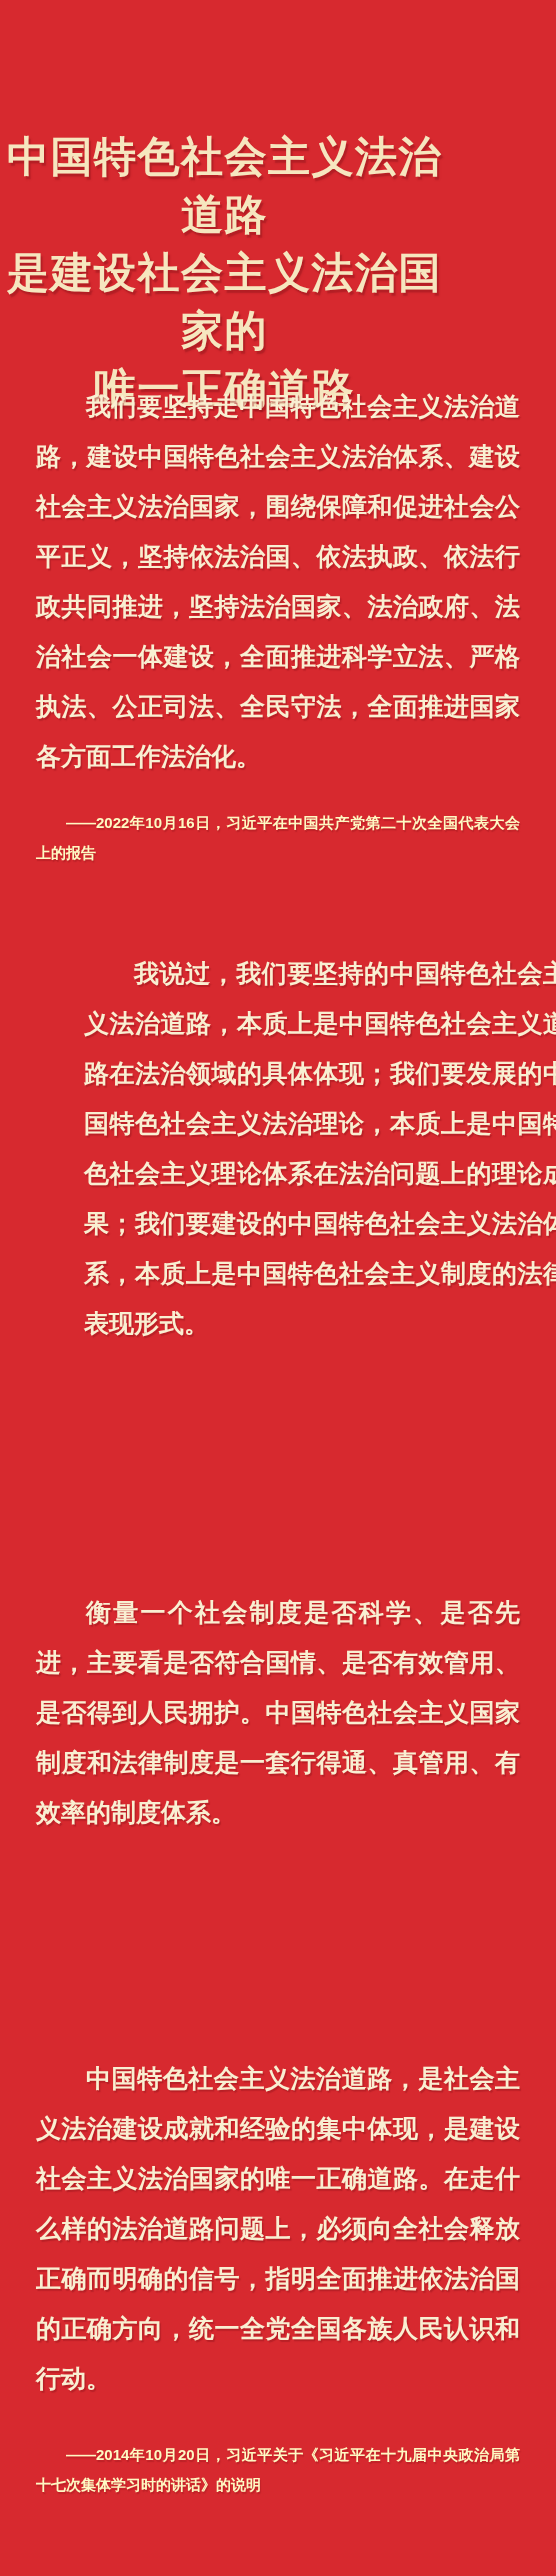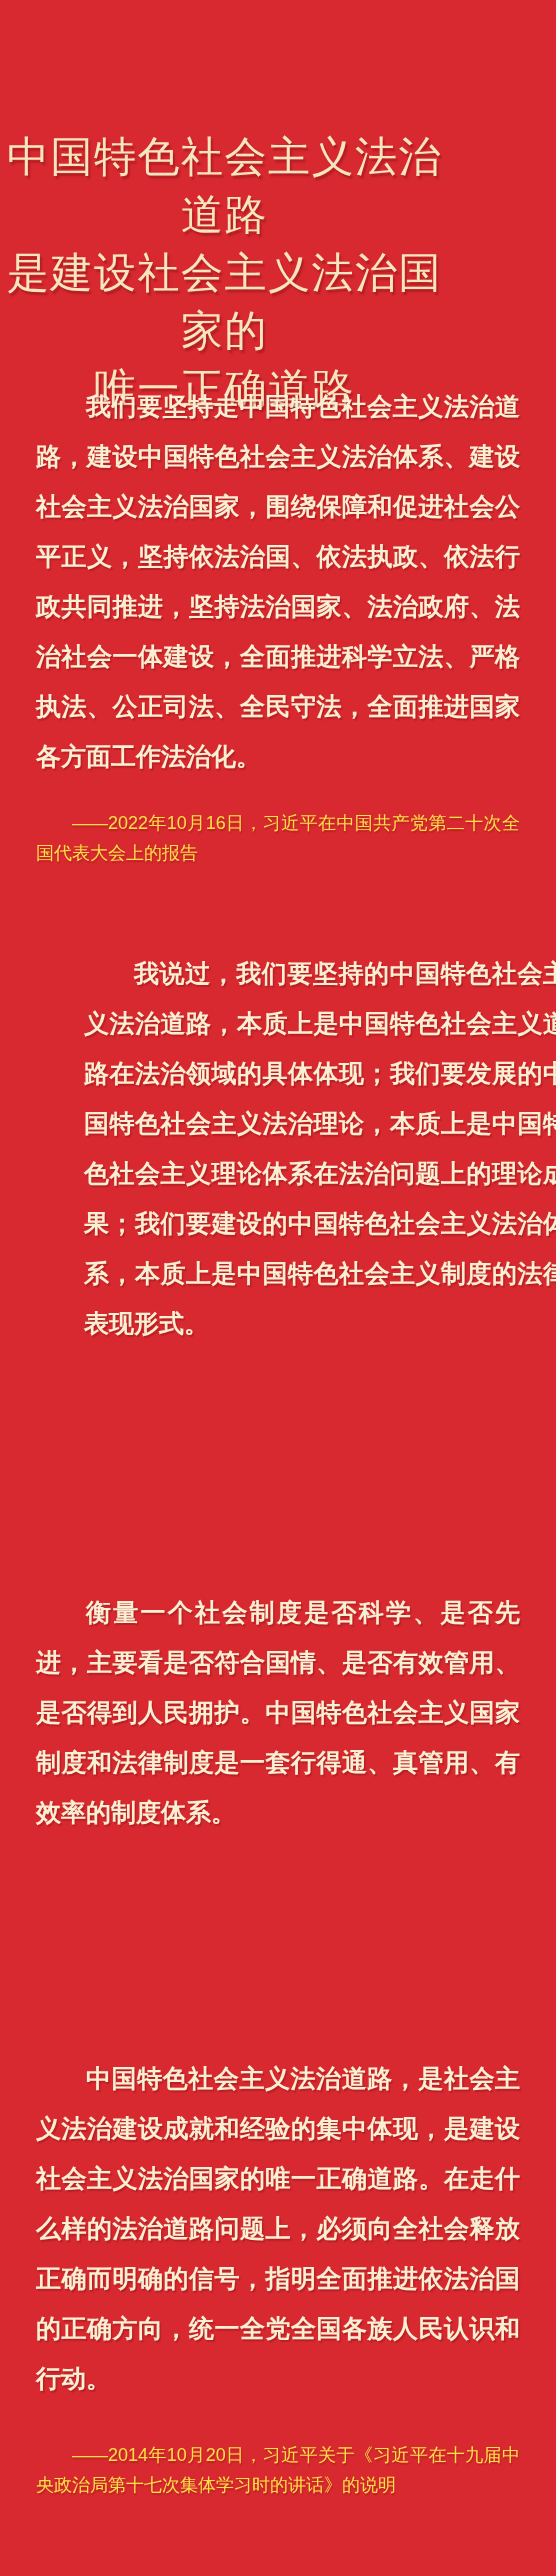--- a/index.html
+++ b/index.html
@@ -4,37 +4,37 @@
 <style>
   html,body{margin:0;padding:0;}
   body{
     width:556px;height:2836px;position:relative;overflow:hidden;
     background:#d7292f;
     font-family:"Liberation Sans", sans-serif;
   }
   
   .title{
     position:absolute;top:128px;left:0;width:449px;
-    text-align:center;font-weight:400;
+    text-align:center;font-weight:700;
     font-size:42px;line-height:58px;letter-spacing:1.5px;
     color:#f6e6bf;
     text-shadow:2.1px 2.6px 1.5px rgba(143,20,26,.5);
   }
   
   .quote{position:absolute;left:36px;width:484px;}
   .quote .body{
     margin:0;font-weight:700;
     font-size:25px;line-height:50px;
     color:#f9efd2;text-align:justify;text-indent:2em;
     text-shadow:1.5px 2.1px 1px rgba(143,20,26,.42);
   }
   .quote .attr{
-    margin:0;font-weight:400;
-    font-size:18px;line-height:30px;
-    color:#fde047;text-align:justify;text-indent:2em;
+    margin:0;font-weight:700;
+    font-size:15px;line-height:30px;
+    color:#fef9c3;text-align:justify;text-indent:2em;
     text-shadow:1px 1.5px 1px rgba(143,20,26,.35);
   }
   .q1{top:381px;}  .q1 .attr{margin-top:27px;}
   .q2{top:948px;margin-left:48px;} .q2 .attr{margin-top:44px;}
   .q3{top:1587px;} .q3 .attr{margin-top:40px;}
   .q4{top:2053px;} .q4 .attr{margin-top:37px;}
 </style>
 </head>
 <body>
 

